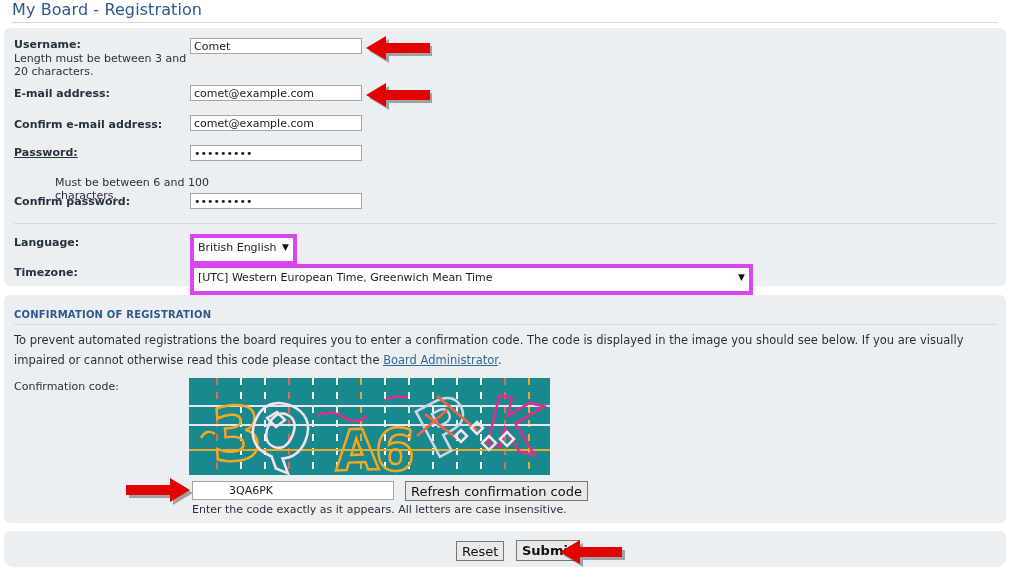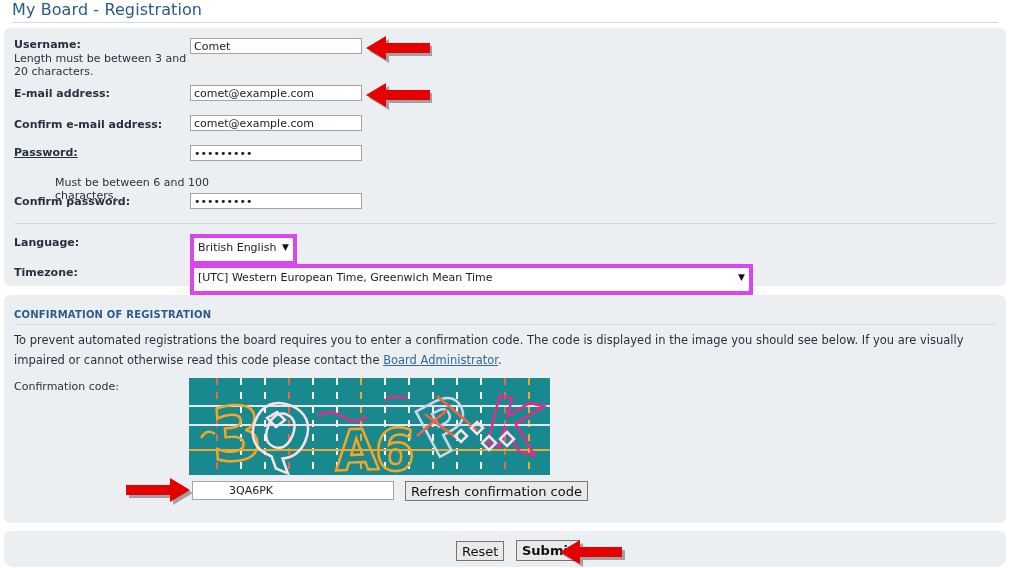--- a/index.html
+++ b/index.html
@@ -293,20 +293,21 @@
         <path d="M300 58 l7 7 l-7 7 l-7 -7 z" stroke="#f6e3ea"></path>
         <path d="M318 54 l7 7 l-7 7 l-7 -7 z" stroke="#f6e3ea"></path>
         <path d="M12 60 q6 -10 14 -4" stroke="#f5a623"></path>
       </g>
     </svg>
   </div>
 
   <input class="txt" style="left: 192px; top: 481px; width: 202px; height: 19px; padding-left: 36px;" type="text" value="3QA6PK">
   <button class="btn" style="left:405px; top:481px;">Refresh confirmation code</button>
 
+  <div class="code-hint">Enter the code exactly as it appears. All letters are case insensitive.</div>
 
   <div id="panel-footer" class="panel"></div>
   <button class="btn" id="btn-reset">Reset</button>
   <button class="btn bold" id="btn-submit">Submit</button>
 
   <svg class="arrow" style="left:364px; top:32px;" width="68" height="32" viewBox="0 0 68 32">
     <g transform="translate(2,3)">
       <path d="M0 13 L20 1 L20 8 L64 8 L64 18 L20 18 L20 25 Z" fill="#000" opacity="0.33" transform="translate(3,3)"></path>
       <path d="M0 13 L20 1 L20 8 L64 8 L64 18 L20 18 L20 25 Z" fill="#e40000"></path>
     </g>

